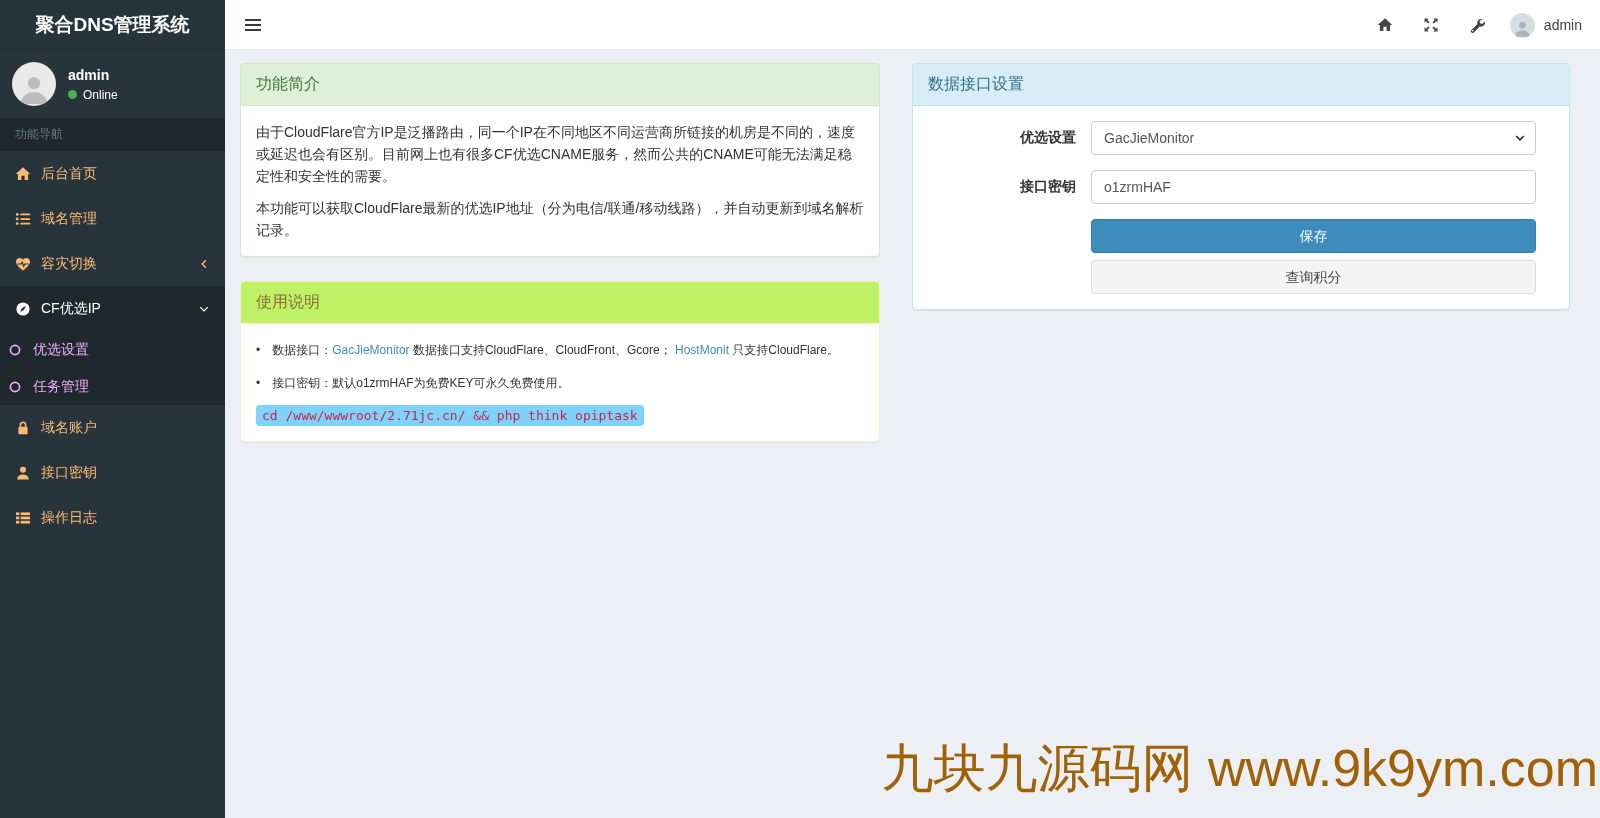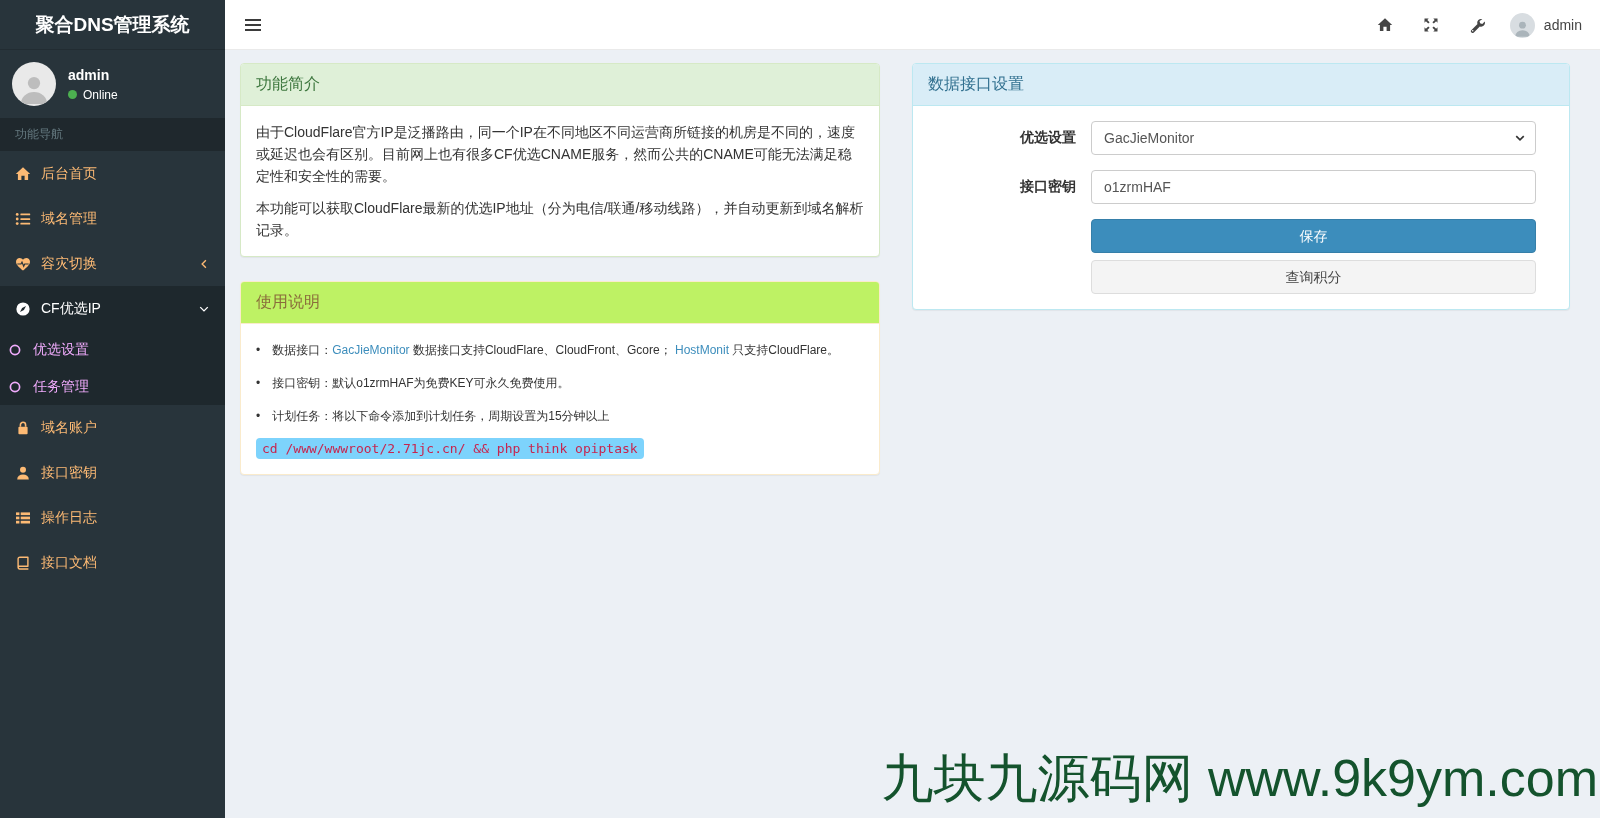--- a/index.html
+++ b/index.html
@@ -95,22 +95,22 @@
   select.form-control { appearance:none; -webkit-appearance:none; padding-right:32px; }
   .select-chev { position:absolute; right:10px; top:50%; transform:translateY(-50%); color:#333; pointer-events:none; }
   .btn {
     display:block; width:100%; height:34px; border-radius:4px; font-size:14px;
     cursor:pointer; font-family:inherit; line-height:1;
   }
   .btn-primary { background:#3c8dbc; border:1px solid #367fa9; color:#fff; }
   .btn-default { background:#f4f4f4; border:1px solid #ddd; color:#444; margin-top:7px; }
 
   .watermark {
-    position:absolute; right:2px; bottom:4px; z-index:20;
-    font-size:52px; color:#14532d; white-space:nowrap; letter-spacing:0;
+    position:absolute; right:2px; bottom:14px; z-index:20;
+    font-size:52px; color:#a16207; white-space:nowrap; letter-spacing:0;
   }
 </style>
 </head>
 <body>
 
 <aside class="sidebar">
   <div class="logo">聚合DNS管理系统</div>
 
   <div class="user-panel">
     <span class="avatar-lg">
@@ -210,26 +210,20 @@
         <rect x="1" y="2.4" width="3.4" height="2.7"></rect>
           <rect x="5.7" y="2.4" width="9.3" height="2.7"></rect>
         <rect x="1" y="6.6" width="3.4" height="2.7"></rect>
           <rect x="5.7" y="6.6" width="9.3" height="2.7"></rect>
         <rect x="1" y="10.8" width="3.4" height="2.7"></rect>
           <rect x="5.7" y="10.8" width="9.3" height="2.7"></rect>
       </svg>
       <span>操作日志</span>
     </div>
 
-    <div class="menu-item">
-      <svg class="mi" viewBox="0 0 16 16" fill="currentColor">
-        <path d="M13.6 11.6V2.1c0-.4-.3-.7-.7-.7H5A2.6 2.6 0 0 0 2.4 4v8.6c0 1.2 1 2.1 2.1 2.1h8.4a.7.7 0 1 0 0-1.4H4.6a.7.7 0 0 1 0-1.4h8.3c.4 0 .7-.1.7-.3zM5 3h7.2v7.5H4.6c-.3 0-.6 0-.8.1V4c0-.6.5-1 1.2-1z"></path>
-      </svg>
-      <span>接口文档</span>
-    </div>
   </nav>
 </aside>
 
 <header class="navbar">
   <div class="hamburger">
     <i></i>
       <i></i>
       <i></i>
   </div>
   <div class="nav-right">
@@ -271,21 +265,20 @@
           <p>本功能可以获取CloudFlare最新的优选IP地址（分为电信/联通/移动线路），并自动更新到域名解析记录。</p>
         </div>
       </section>
 
       <section class="panel warning">
         <div class="panel-heading">使用说明</div>
         <div class="panel-body">
           <ul class="usage-list">
             <li><span>数据接口：</span><a class="link">GacJieMonitor</a><span> 数据接口支持CloudFlare、CloudFront、Gcore； </span><a class="link">HostMonit</a><span> 只支持CloudFlare。</span></li>
             <li>接口密钥：默认o1zrmHAF为免费KEY可永久免费使用。</li>
-            <li>计划任务：将以下命令添加到计划任务，周期设置为15分钟以上</li>
           </ul>
           <code class="cmd">cd /www/wwwroot/2.71jc.cn/ &amp;&amp; php think opiptask</code>
         </div>
       </section>
 
     </div>
     <div class="col-right">
 
       <section class="panel info">
         <div class="panel-heading">数据接口设置</div>

